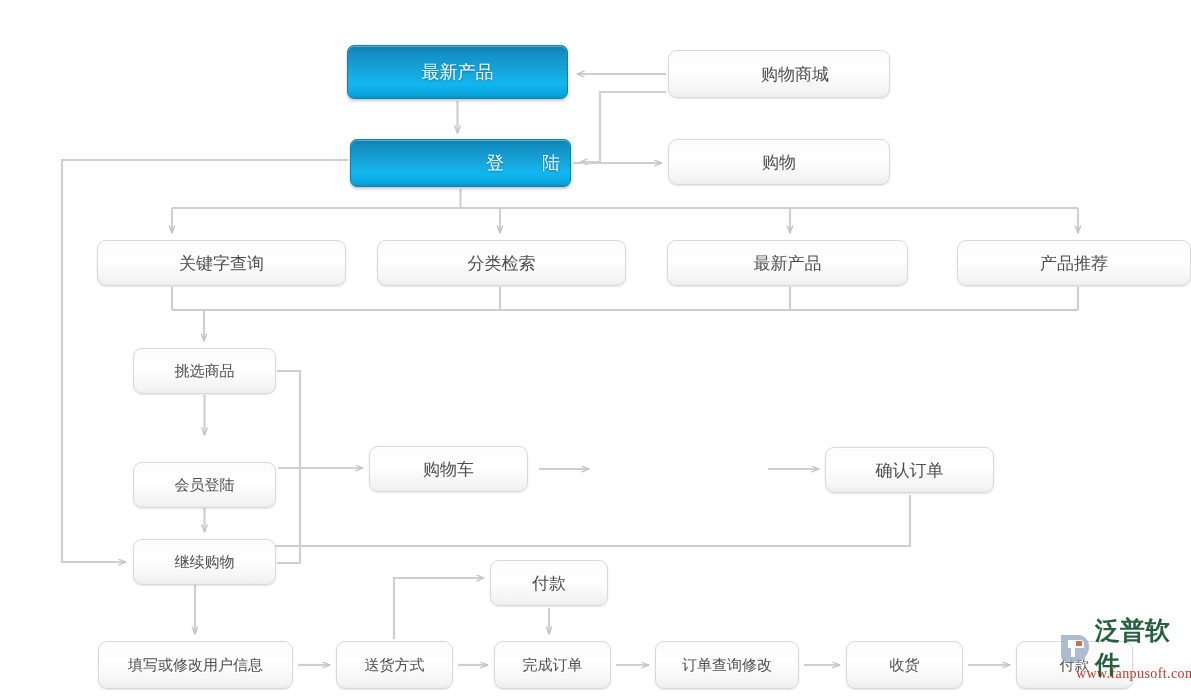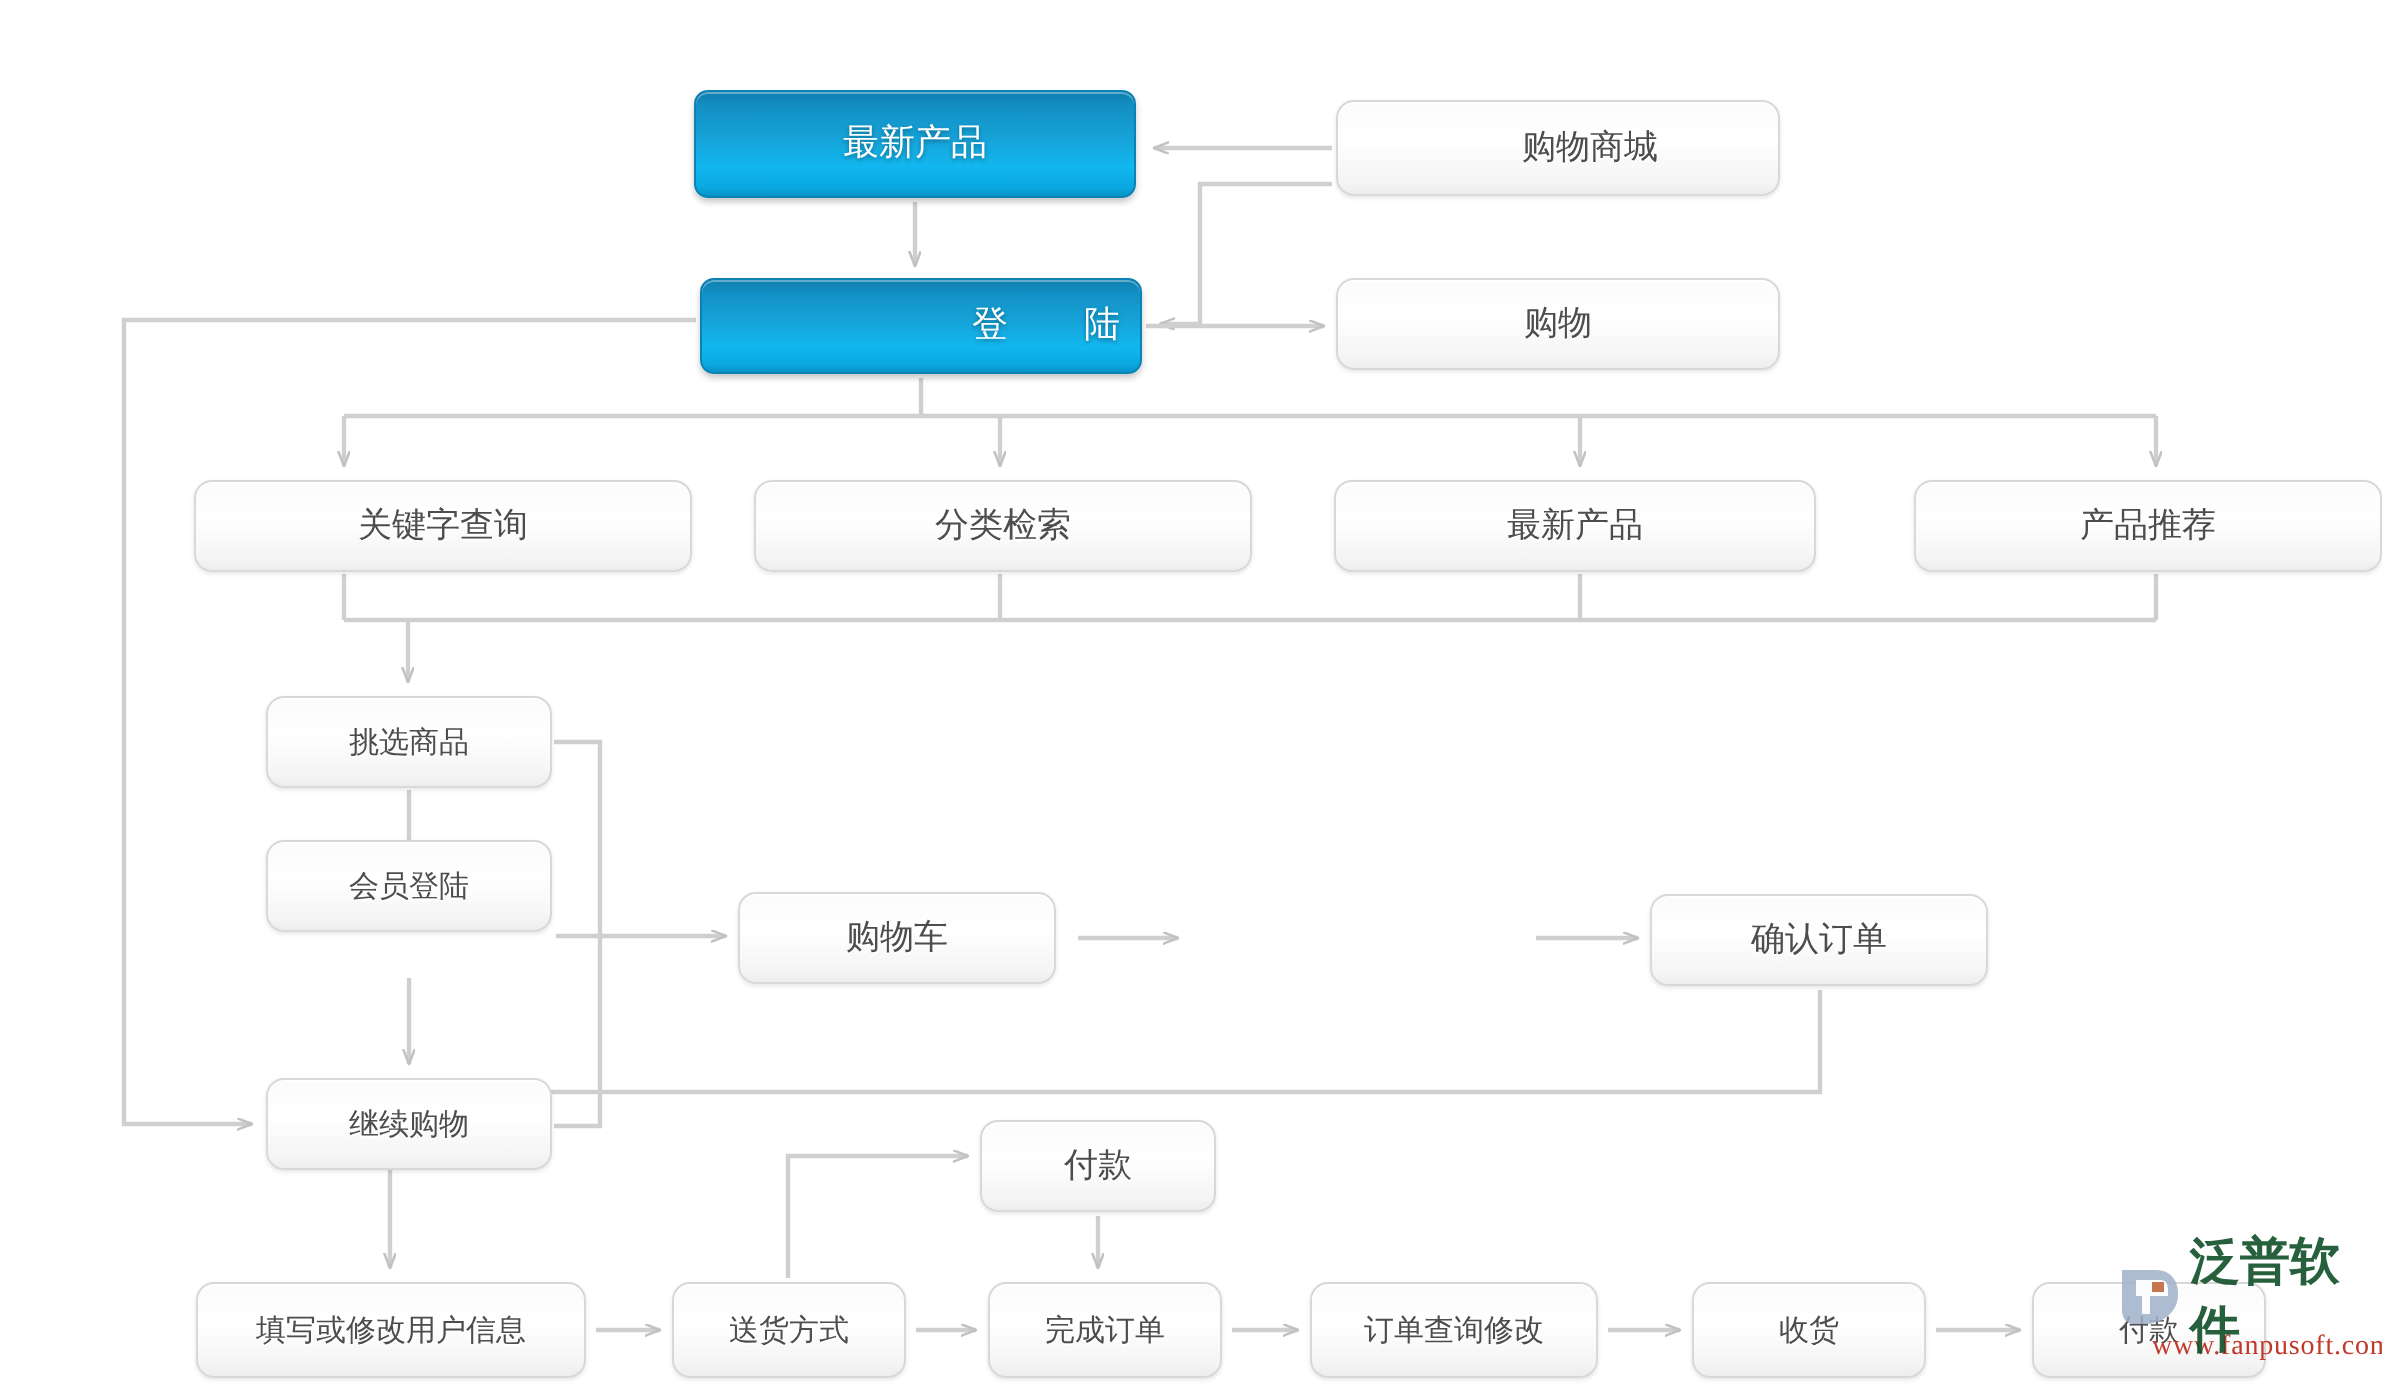--- a/index.html
+++ b/index.html
@@ -178,21 +178,21 @@
   </div>
 
   <div class="node plain" style="left:957px;top:240px;width:234px;height:46px;">
     <span>产品推荐</span>
   </div>
 
   <div class="node plain sm" style="left:133px;top:348px;width:143px;height:46px;">
     <span>挑选商品</span>
   </div>
 
-  <div class="node plain sm" style="left:133px;top:420px;width:143px;height:46px;">
+  <div class="node plain sm" style="left:133px;top:462px;width:143px;height:46px;">
     <span>会员登陆</span>
   </div>
 
   <div class="node plain sm" style="left:133px;top:539px;width:143px;height:46px;">
     <span>继续购物</span>
   </div>
 
   <div class="node plain" style="left:369px;top:446px;width:159px;height:46px;">
     <span>购物车</span>
   </div>

